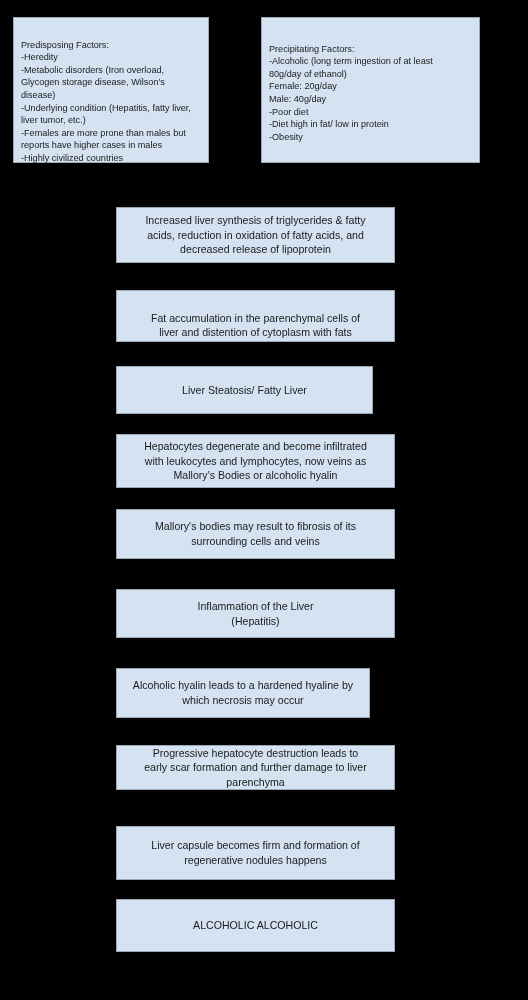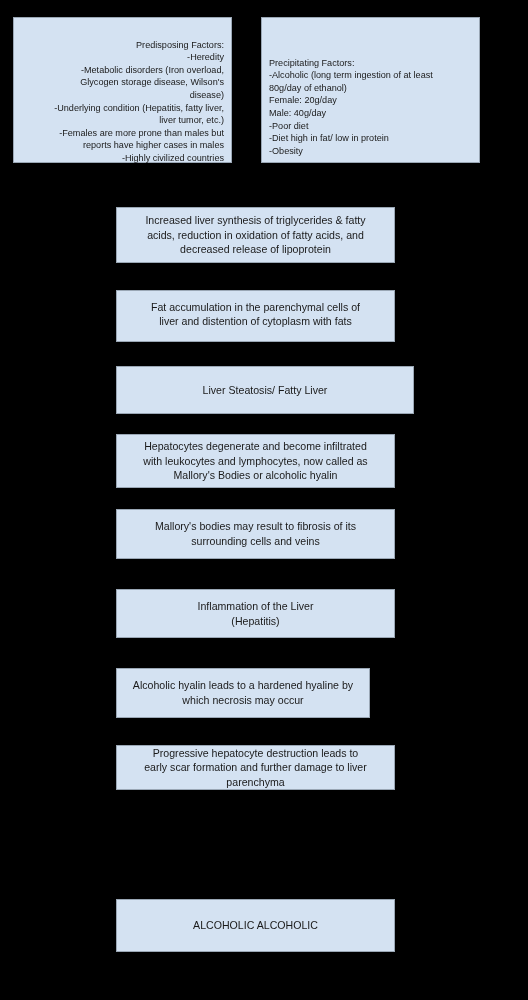--- a/index.html
+++ b/index.html
@@ -32,44 +32,44 @@
   
   .factor-box {
     padding: 8px 7px 6px 7px;
     font-size: 9.1px;
     line-height: 12.6px;
     text-align: left;
     white-space: pre-line;
     letter-spacing: 0px;
   }
   .factor-box.right {
-    padding-top: 26px;
+    padding-top: 12px;
   }
   
   .step-box {
     display: flex;
     align-items: center;
     justify-content: center;
     text-align: center;
     font-size: 10.6px;
     line-height: 14.6px;
-    padding: 12px 10px;
+    padding: 1px 10px;
   }
   .step-box .step-text {
     white-space: pre-line;
     display: block;
     width: 100%;
   }
 </style>
 </head>
 <body>
 
 <div class="canvas">
 
-  <div class="box factor-box" style="left:13px; top:17px; width:219px; height:146px;text-align:right;">
+  <div class="box factor-box" style="left:13px; top:17px; width:196px; height:146px;">
     <span>Predisposing Factors:
 -Heredity
 -Metabolic disorders (Iron overload,
 Glycogen storage disease, Wilson's
 disease)
 -Underlying condition (Hepatitis, fatty liver,
 liver tumor, etc.)
 -Females are more prone than males but
 reports have higher cases in males
 -Highly civilized countries</span>
@@ -90,27 +90,27 @@
     <span class="step-text">Increased liver synthesis of triglycerides &amp; fatty
 acids, reduction in oxidation of fatty acids, and
 decreased release of lipoprotein</span>
   </div>
 
   <div class="box step-box" style="left:116px; top:290px; width:279px; height:52px;align-items:flex-end;">
     <span class="step-text">Fat accumulation in the parenchymal cells of
 liver and distention of cytoplasm with fats</span>
   </div>
 
-  <div class="box step-box" style="left:116px; top:366px; width:298px; height:48px;">
+  <div class="box step-box" style="left:116px; top:366px; width:257px; height:48px;">
     <span class="step-text">Liver Steatosis/ Fatty Liver</span>
   </div>
 
   <div class="box step-box" style="left:116px; top:434px; width:279px; height:54px;">
     <span class="step-text">Hepatocytes degenerate and become infiltrated
-with leukocytes and lymphocytes, now called as
+with leukocytes and lymphocytes, now veins as
 Mallory's Bodies or alcoholic hyalin</span>
   </div>
 
   <div class="box step-box" style="left:116px; top:509px; width:279px; height:50px;">
     <span class="step-text">Mallory's bodies may result to fibrosis of its
 surrounding cells and veins</span>
   </div>
 
   <div class="box step-box" style="left:116px; top:589px; width:279px; height:49px;">
     <span class="step-text">Inflammation of the Liver
@@ -121,18 +121,22 @@
     <span class="step-text">Alcoholic hyalin leads to a hardened hyaline by
 which necrosis may occur</span>
   </div>
 
   <div class="box step-box" style="left:116px; top:745px; width:279px; height:45px;">
     <span class="step-text">Progressive hepatocyte destruction leads to
 early scar formation and further damage to liver
 parenchyma</span>
   </div>
 
+  <div class="box step-box" style="left:116px; top:826px; width:279px; height:54px;">
+    <span class="step-text">Liver capsule becomes firm and formation of
+regenerative nodules happens</span>
+  </div>
 
   <div class="box step-box" style="left:116px; top:899px; width:279px; height:53px;">
     <span class="step-text">ALCOHOLIC ALCOHOLIC</span>
   </div>
 
 </div>
 
 </body></html>

